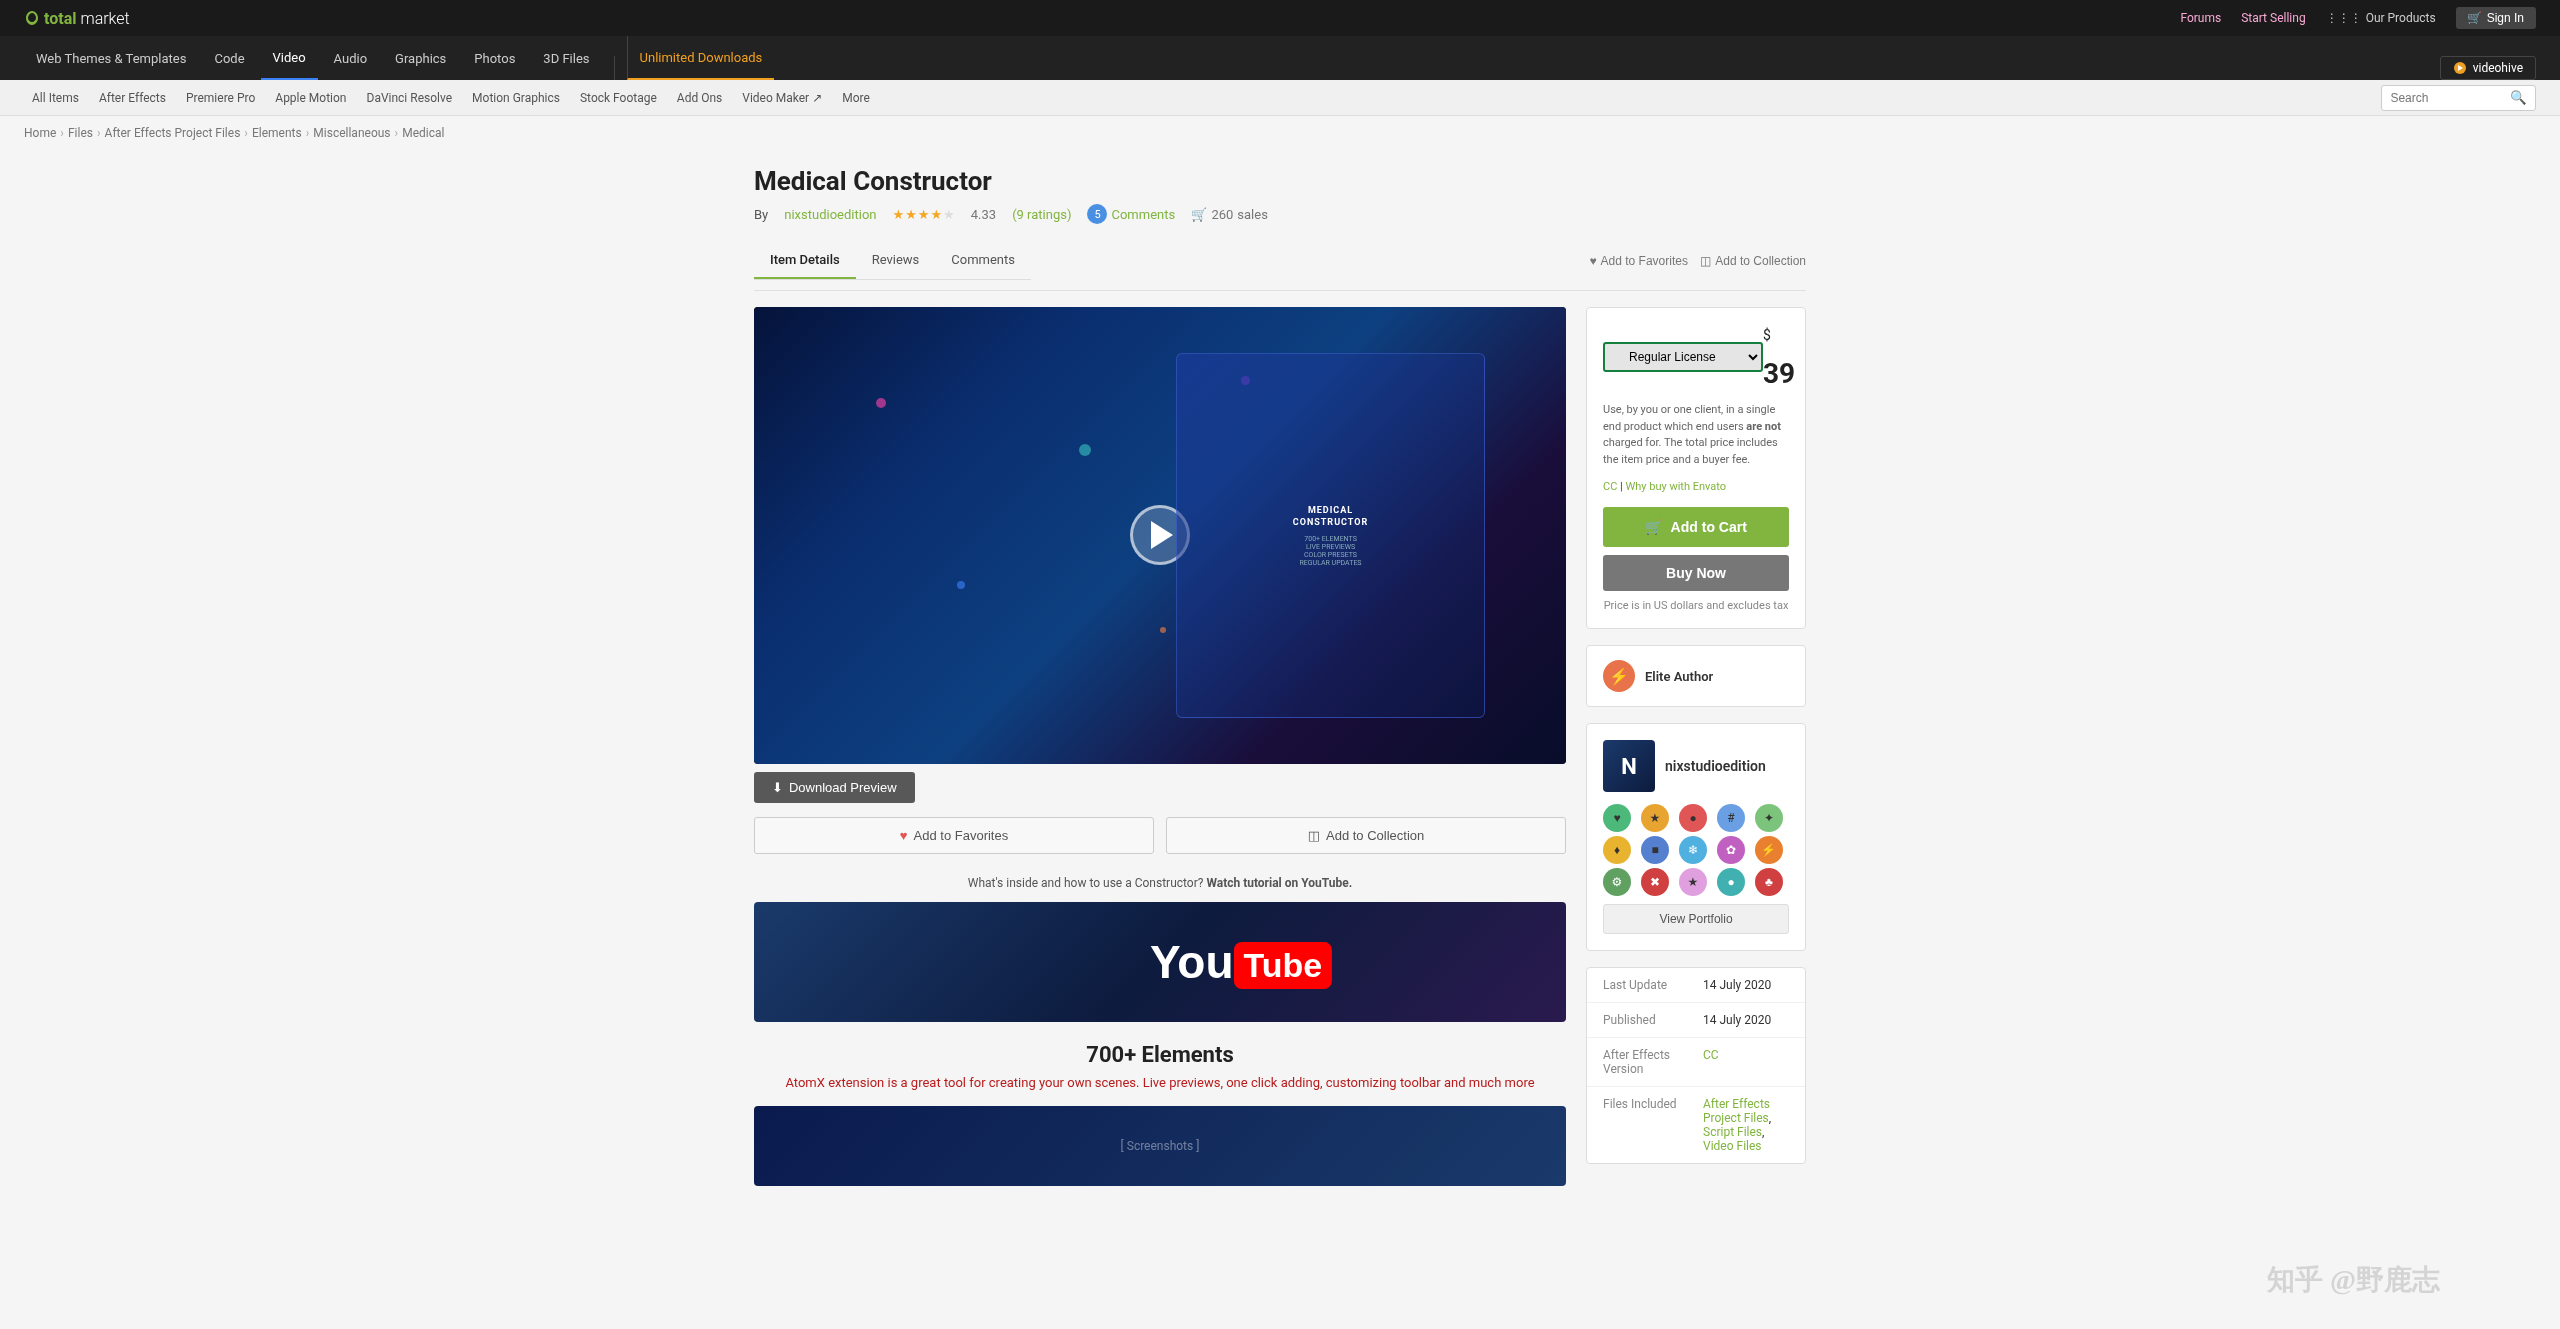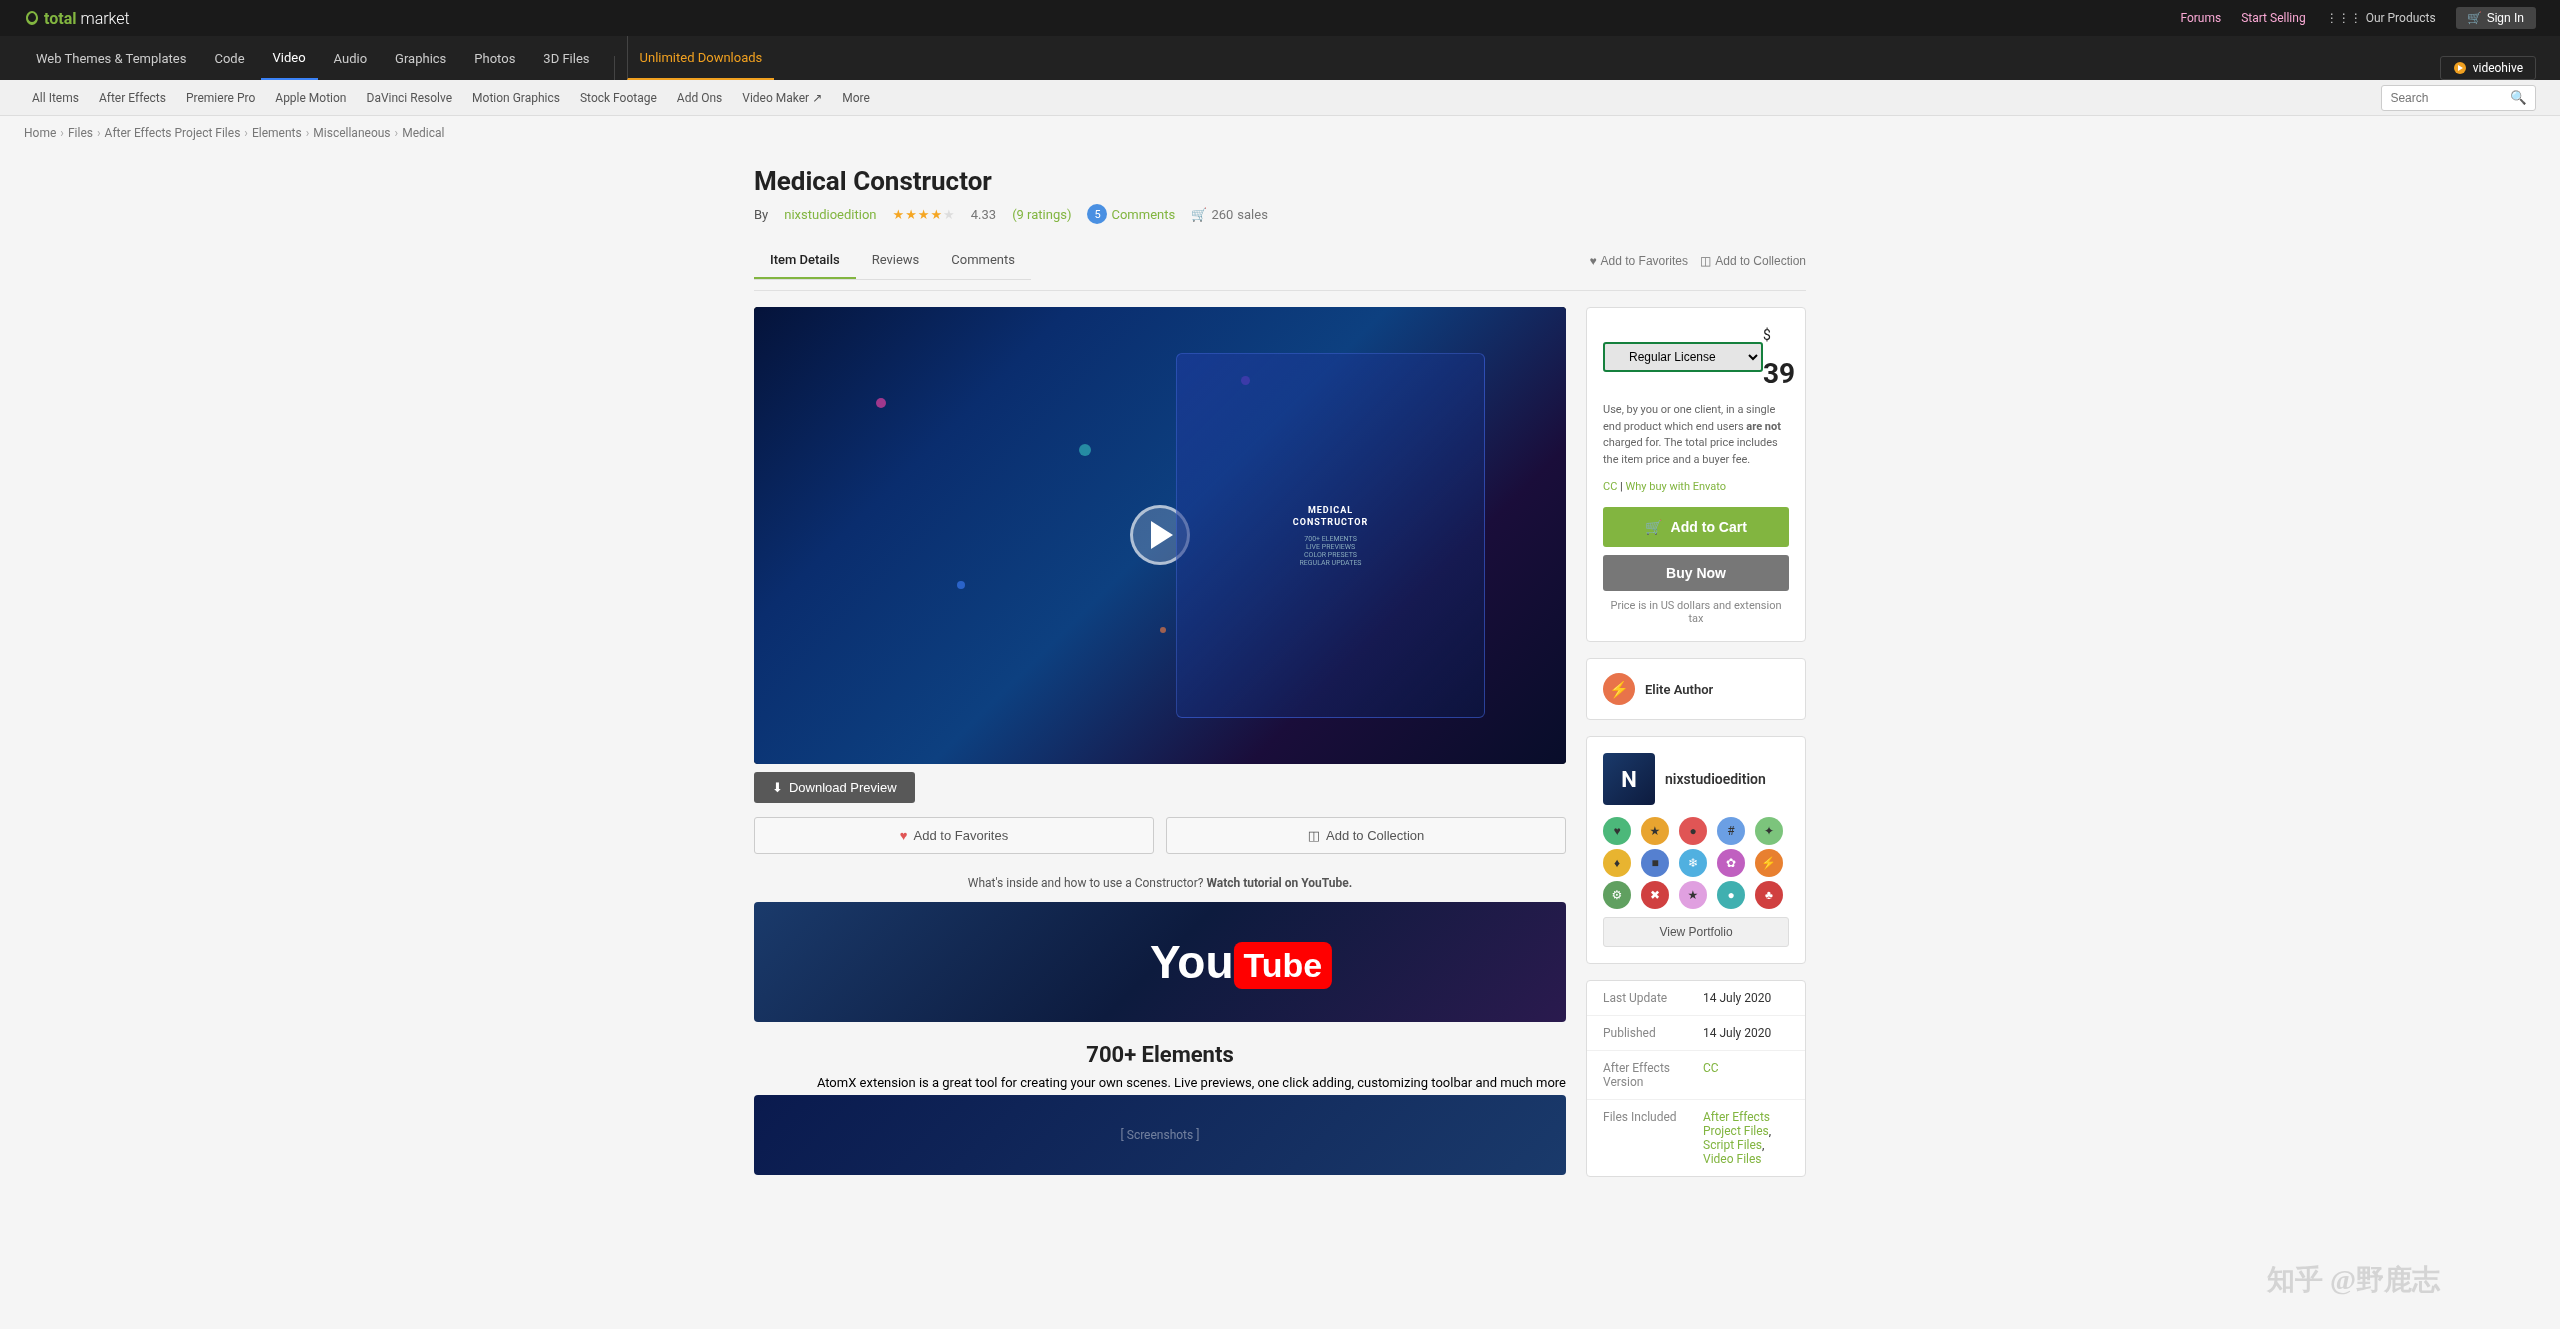--- a/index.html
+++ b/index.html
@@ -66,21 +66,21 @@
     .download-preview-btn { background: rgba(60,60,60,0.85); color: #fff; border: none; padding: 8px 18px; border-radius: 3px; cursor: pointer; font-size: 13px; display: flex; align-items: center; gap: 6px; }
 
     
     .action-buttons { display: flex; gap: 12px; margin: 12px 0; }
     .action-btn { flex: 1; padding: 10px; border: 1px solid #ccc; background: #f8f8f8; border-radius: 3px; cursor: pointer; font-size: 13px; color: #555; display: flex; align-items: center; justify-content: center; gap: 6px; }
 
     
     .content-section { margin-top: 16px; }
     .youtube-banner { width: 100%; border-radius: 4px; background: linear-gradient(135deg, #1a3a6b 0%, #0d1b3e 50%, #2a1a4e 100%); height: 120px; display: flex; align-items: center; justify-content: center; overflow: hidden; position: relative; }
     .content-header { text-align: center; margin: 20px 0 8px; font-size: 22px; font-weight: 700; color: #222; }
-    .content-desc { text-align: right; color: #000000; font-size: 13px; margin-bottom: 5px; }
+    .content-desc { text-align: center; color: #b91c1c; font-size: 13px; margin-bottom: 16px; }
 
     
     .price-box { background: #fff; border: 1px solid #ddd; border-radius: 4px; padding: 16px; margin-bottom: 16px; }
     .license-row { display: flex; align-items: center; justify-content: space-between; margin-bottom: 12px; }
     .license-select { border: 2px solid #15803d; border-radius: 3px; padding: 5px 20px; font-size: 12px; background: #e5e5e5; }
     .price-display { font-size: 28px; font-weight: 700; color: #222; }
     .price-sup { font-size: 14px; vertical-align: super; font-weight: 400; }
     .license-desc { font-size: 11px; color: #666; margin-bottom: 12px; line-height: 1.5; }
     .license-links { font-size: 11px; margin-bottom: 14px; }
     .license-links a { color: #82b540; text-decoration: none; }
@@ -326,21 +326,21 @@
           <span> | </span>
           <a href="#">Why buy with Envato</a>
         </div>
         <button class="add-to-cart-btn">
           <span>🛒</span>
           <span>Add to Cart</span>
         </button>
         <button class="buy-now-btn">
           <span>Buy Now</span>
         </button>
-        <p class="price-note">Price is in US dollars and extension tax</p>
+        <p class="price-note">Price is in US dollars and excludes tax</p>
       </div>
 
       <div class="elite-badge">
         <div class="elite-icon">⚡</div>
         <span class="elite-text">Elite Author</span>
       </div>
 
       <div class="author-box">
         <div class="author-header">
           <div class="author-avatar">N</div>

